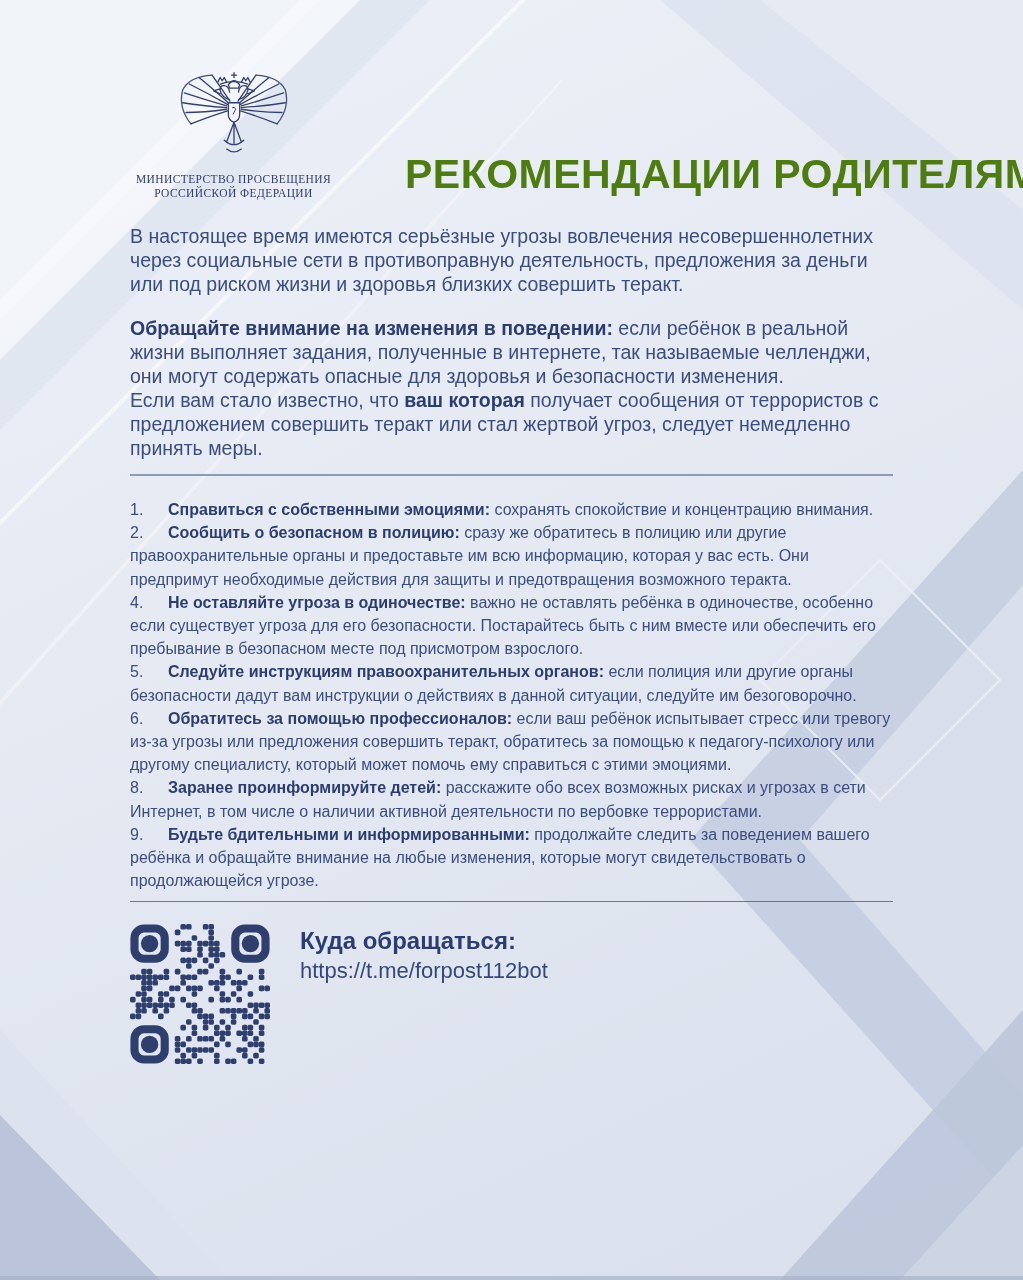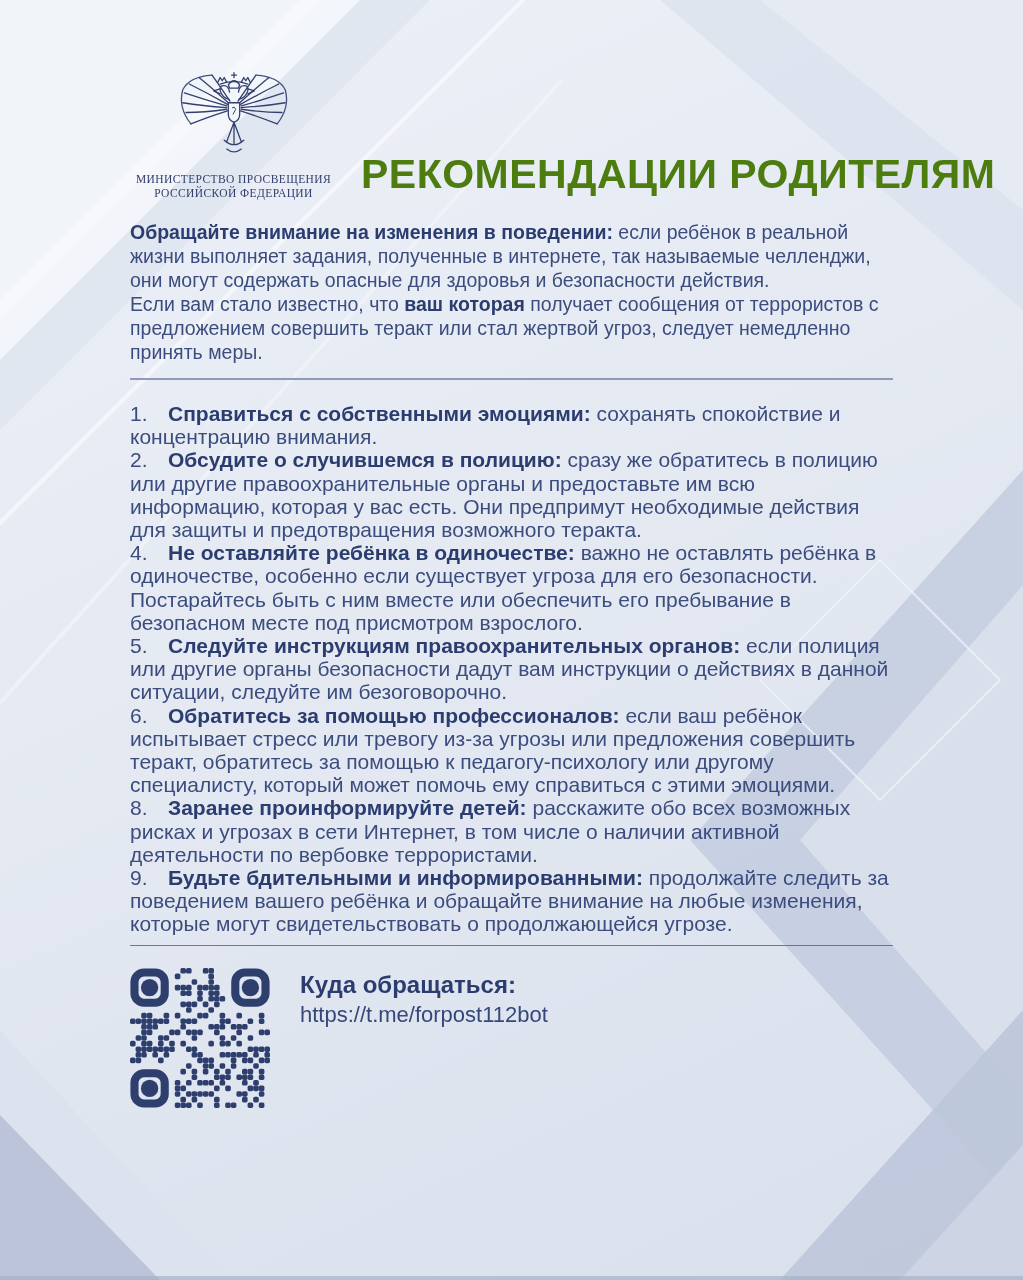--- a/index.html
+++ b/index.html
@@ -4,41 +4,41 @@
 <style>
   html,body{margin:0;padding:0;}
   body{
     width:1023px;height:1280px;overflow:hidden;position:relative;
     font-family:"Liberation Sans",sans-serif;
     background:linear-gradient(155deg,#eef1f7 0%,#e4e9f2 45%,#d9e0ec 100%);
   }
   #bg{position:absolute;inset:0;width:1023px;height:1280px;pointer-events:none;}
   .page{position:relative;z-index:2;padding:0 130px;}
   
-  .header{display:flex;align-items:flex-end;padding-top:50px;height:150px;}
+  .header{display:flex;align-items:flex-end;padding-top:50px;height:150px;gap:44px;}
   .brand{width:235px;margin-left:-14px;display:flex;flex-direction:column;align-items:center;flex:none;}
   .brand-label{
     font-family:"Liberation Serif",serif;font-size:11.5px;line-height:14px;
     letter-spacing:.4px;color:#33406f;text-align:center;margin-top:4px;
   }
   .page-title{
     flex:1;text-align:center;margin:0 0 2px 10px;white-space:nowrap;
     font-size:41px;font-weight:700;letter-spacing:.5px;color:#4d7c0f;
   }
   
   .intro p{margin:0;font-size:19.5px;line-height:24px;color:#3b4d7f;}
   .p1{margin-top:24px !important;}
   .p2{margin-top:20px !important;}
   b{font-weight:700;color:#2b3d70;text-align:center;}
   
   .divider{border:none;border-top:2px solid #8e9bb7;margin:14px 0 0;}
   .divider2{border:none;border-top:1.5px solid #55648f;margin:9px 0 0;opacity:.85;}
   
   .list{margin-top:22px;}
-  .list p{margin:0;font-size:21px;line-height:23.2px;color:#3b4d7f;}
+  .list p{margin:0;font-size:16px;line-height:23.2px;color:#3b4d7f;}
   .num{display:inline-block;width:38px;}
   .outro{margin-top:1px !important;}
   
   .contact{display:flex;align-items:flex-start;margin-top:22px;}
   .qr{flex:none;width:140px;height:140px;}
   .contact-text{margin-left:30px;padding-top:2px;}
   .contact-heading{font-size:24px;font-weight:700;color:#2b3d70;line-height:30px;margin:0;}
   .contact-link{font-size:22px;color:#35487a;line-height:30px;margin:0;text-decoration:none;display:block;}
 </style>
 </head>
@@ -112,30 +112,31 @@
       </svg>
       <div class="brand-label">
         <span>МИНИСТЕРСТВО ПРОСВЕЩЕНИЯ</span><br>
         <span>РОССИЙСКОЙ ФЕДЕРАЦИИ</span>
       </div>
     </div>
     <h1 class="page-title">РЕКОМЕНДАЦИИ РОДИТЕЛЯМ</h1>
   </div>
 
   <div class="intro">
-    <p class="p2"><b>Обращайте внимание на изменения в поведении:</b><span> если ребёнок в реальной жизни выполняет задания, полученные в интернете, так называемые челленджи, они могут содержать опасные для здоровья и безопасности действия.</span></p>
+    <p class="p1">В настоящее время имеются серьёзные угрозы вовлечения несовершеннолетних через социальные сети в противоправную деятельность, предложения за деньги или под риском жизни и здоровья близких совершить теракт.</p>
+    <p class="p2"><b>Обращайте внимание на изменения в поведении:</b><span> если ребёнок в реальной жизни выполняет задания, полученные в интернете, так называемые челленджи, они могут содержать опасные для здоровья и безопасности изменения.</span></p>
     <p><span>Если вам стало известно, что </span><b>ваш которая</b><span> получает сообщения от террористов с предложением совершить теракт или стал жертвой угроз, следует немедленно принять меры.</span></p>
   </div>
 
   <hr class="divider">
 
   <div class="list">
     <p class="item"><span class="num">1.</span><b>Справиться с собственными эмоциями:</b><span> сохранять спокойствие и концентрацию внимания.</span></p>
-    <p class="item"><span class="num">2.</span><b>Обсудите о случившемся в полицию:</b><span> сразу же обратитесь в полицию или другие правоохранительные органы и предоставьте им всю информацию, которая у вас есть. Они предпримут необходимые действия для защиты и предотвращения возможного теракта.</span></p>
-    <p class="item"><span class="num">4.</span><b>Не оставляйте ребёнка в одиночестве:</b><span> важно не оставлять ребёнка в одиночестве, особенно если существует угроза для его безопасности. Постарайтесь быть с ним вместе или обеспечить его пребывание в безопасном месте под присмотром взрослого.</span></p>
+    <p class="item"><span class="num">2.</span><b>Сообщить о безопасном в полицию:</b><span> сразу же обратитесь в полицию или другие правоохранительные органы и предоставьте им всю информацию, которая у вас есть. Они предпримут необходимые действия для защиты и предотвращения возможного теракта.</span></p>
+    <p class="item"><span class="num">4.</span><b>Не оставляйте угроза в одиночестве:</b><span> важно не оставлять ребёнка в одиночестве, особенно если существует угроза для его безопасности. Постарайтесь быть с ним вместе или обеспечить его пребывание в безопасном месте под присмотром взрослого.</span></p>
     <p class="item"><span class="num">5.</span><b>Следуйте инструкциям правоохранительных органов:</b><span> если полиция или другие органы безопасности дадут вам инструкции о действиях в данной ситуации, следуйте им безоговорочно.</span></p>
     <p class="item"><span class="num">6.</span><b>Обратитесь за помощью профессионалов:</b><span> если ваш ребёнок испытывает стресс или тревогу из-за угрозы или предложения совершить теракт, обратитесь за помощью к педагогу-психологу или другому специалисту, который может помочь ему справиться с этими эмоциями.</span></p>
     <p class="item"><span class="num">8.</span><b>Заранее проинформируйте детей:</b><span> расскажите обо всех возможных рисках и угрозах в сети Интернет, в том числе о наличии активной деятельности по вербовке террористами.</span></p>
     <p class="item"><span class="num">9.</span><b>Будьте бдительными и информированными:</b><span> продолжайте следить за поведением вашего ребёнка и обращайте внимание на любые изменения, которые могут свидетельствовать о продолжающейся угрозе.</span></p>
   </div>
 
   <hr class="divider2">
 
   <div class="contact">
     <svg class="qr" id="qr" viewBox="0 0 150 150" aria-hidden="true">

